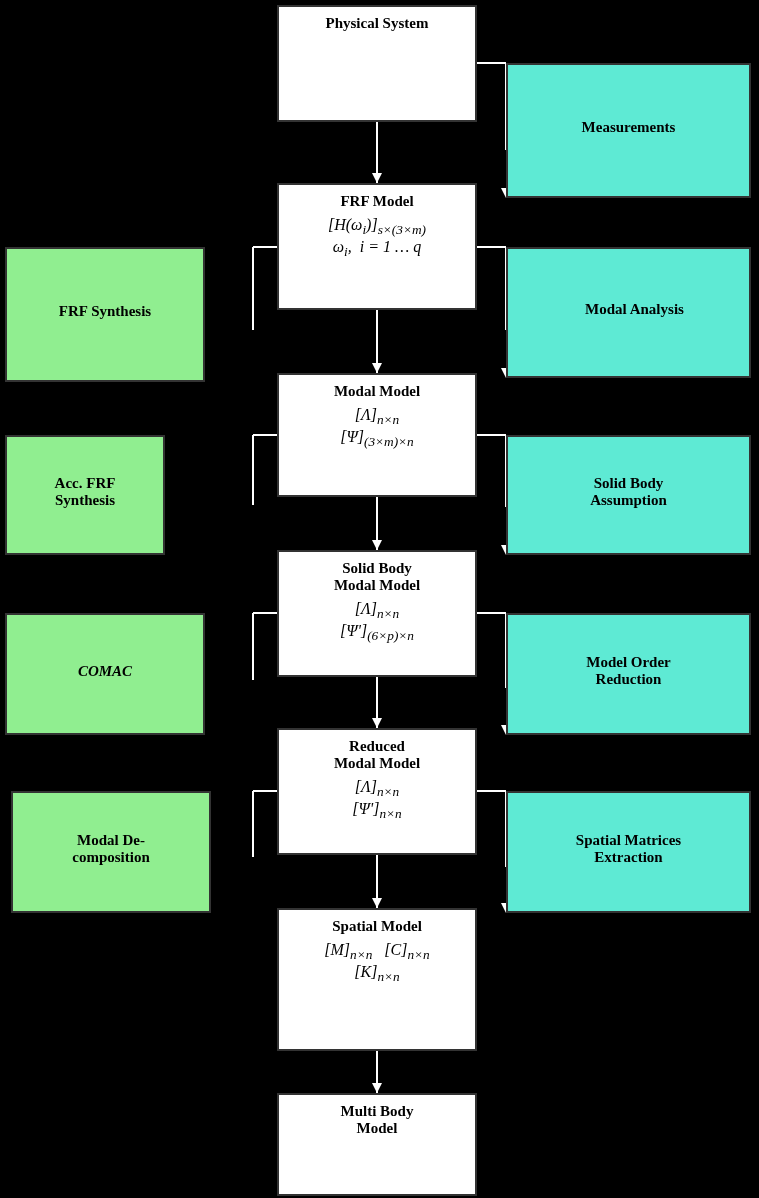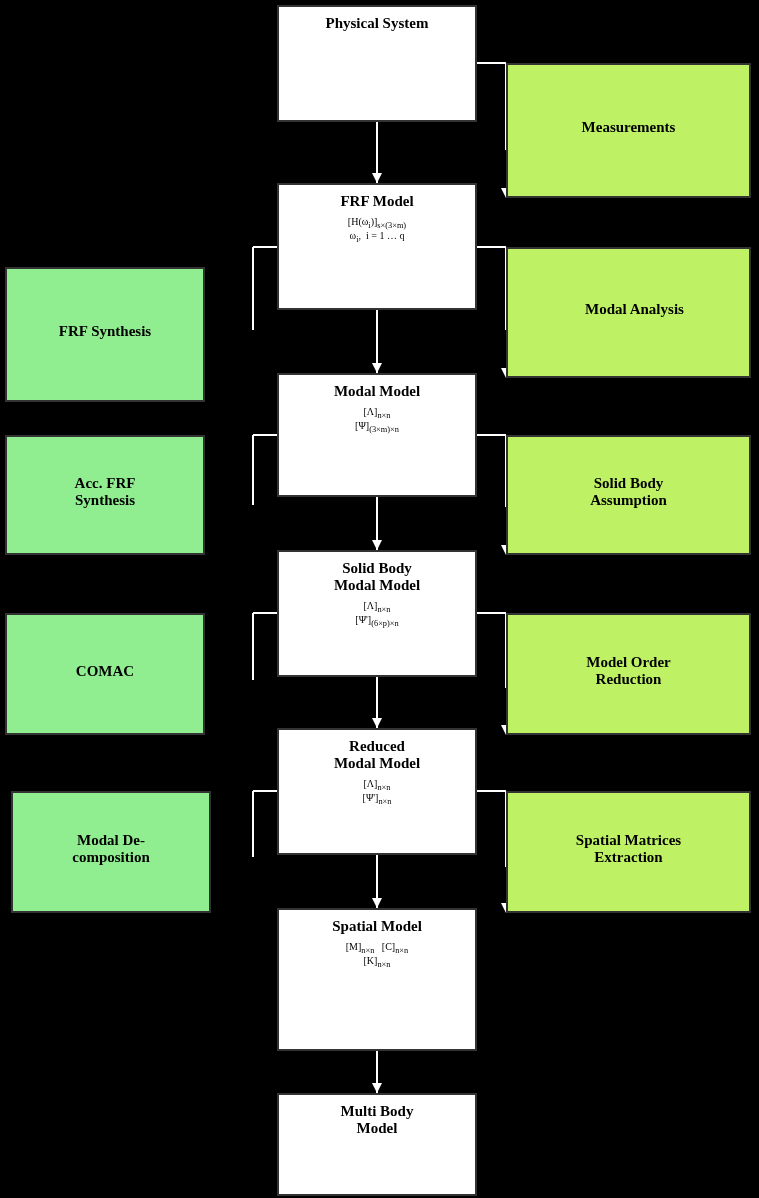--- a/index.html
+++ b/index.html
@@ -33,35 +33,36 @@
       background: #90EE90;
       border: 2px solid #333;
       text-align: center;
       padding: 8px 10px;
       font-weight: bold;
     }
 
     
     .right-box {
       position: absolute;
-      background: #bef264;
+      background: #5eead4;
       border: 2px solid #333;
       text-align: center;
       padding: 8px 10px;
       font-weight: bold;
     }
 
     .box-title {
       font-weight: bold;
       font-size: 15px;
       margin-bottom: 6px;
     }
 
     .box-formula {
-      font-size: 10px;
+      font-size: 16px;
+      font-style: italic;
     }
 
     
     .connector-svg {
       position: absolute;
       top: 0; left: 0;
       width: 759px;
       height: 1198px;
       pointer-events: none;
     }
@@ -201,29 +202,29 @@
   </div>
 
   <div class="right-box" style="left:506px; top:613px; width:245px; height:122px; display:flex; align-items:center; justify-content:center;">
     <div class="box-title">Model Order<br>Reduction</div>
   </div>
 
   <div class="right-box" style="left:506px; top:791px; width:245px; height:122px; display:flex; align-items:center; justify-content:center;">
     <div class="box-title">Spatial Matrices<br>Extraction</div>
   </div>
 
-  <div class="left-box" style="left:5px; top:247px; width:200px; height:135px; display:flex; align-items:center; justify-content:center;margin-top:20px;">
+  <div class="left-box" style="left:5px; top:247px; width:200px; height:135px; display:flex; align-items:center; justify-content:center;">
     <div class="box-title">FRF Synthesis</div>
   </div>
 
-  <div class="left-box" style="left:5px; top:435px; width:200px; height:120px; display:flex; align-items:center; justify-content:center;">
+  <div class="left-box" style="left:5px; top:435px; width:160px; height:120px; display:flex; align-items:center; justify-content:center;">
     <div class="box-title">Acc. FRF<br>Synthesis</div>
   </div>
 
-  <div class="left-box" style="left:5px; top:613px; width:200px; height:122px; display:flex; align-items:center; justify-content:center;">
+  <div class="left-box" style="left:5px; top:613px; width:200px; height:122px; display:flex; align-items:center; justify-content:center;font-style:italic;">
     <div class="box-title">COMAC</div>
   </div>
 
   <div class="left-box" style="left:11px; top:791px; width:200px; height:122px; display:flex; align-items:center; justify-content:center;">
     <div class="box-title">Modal De-<br>composition</div>
   </div>
 
 </div>
 
 </body></html>

